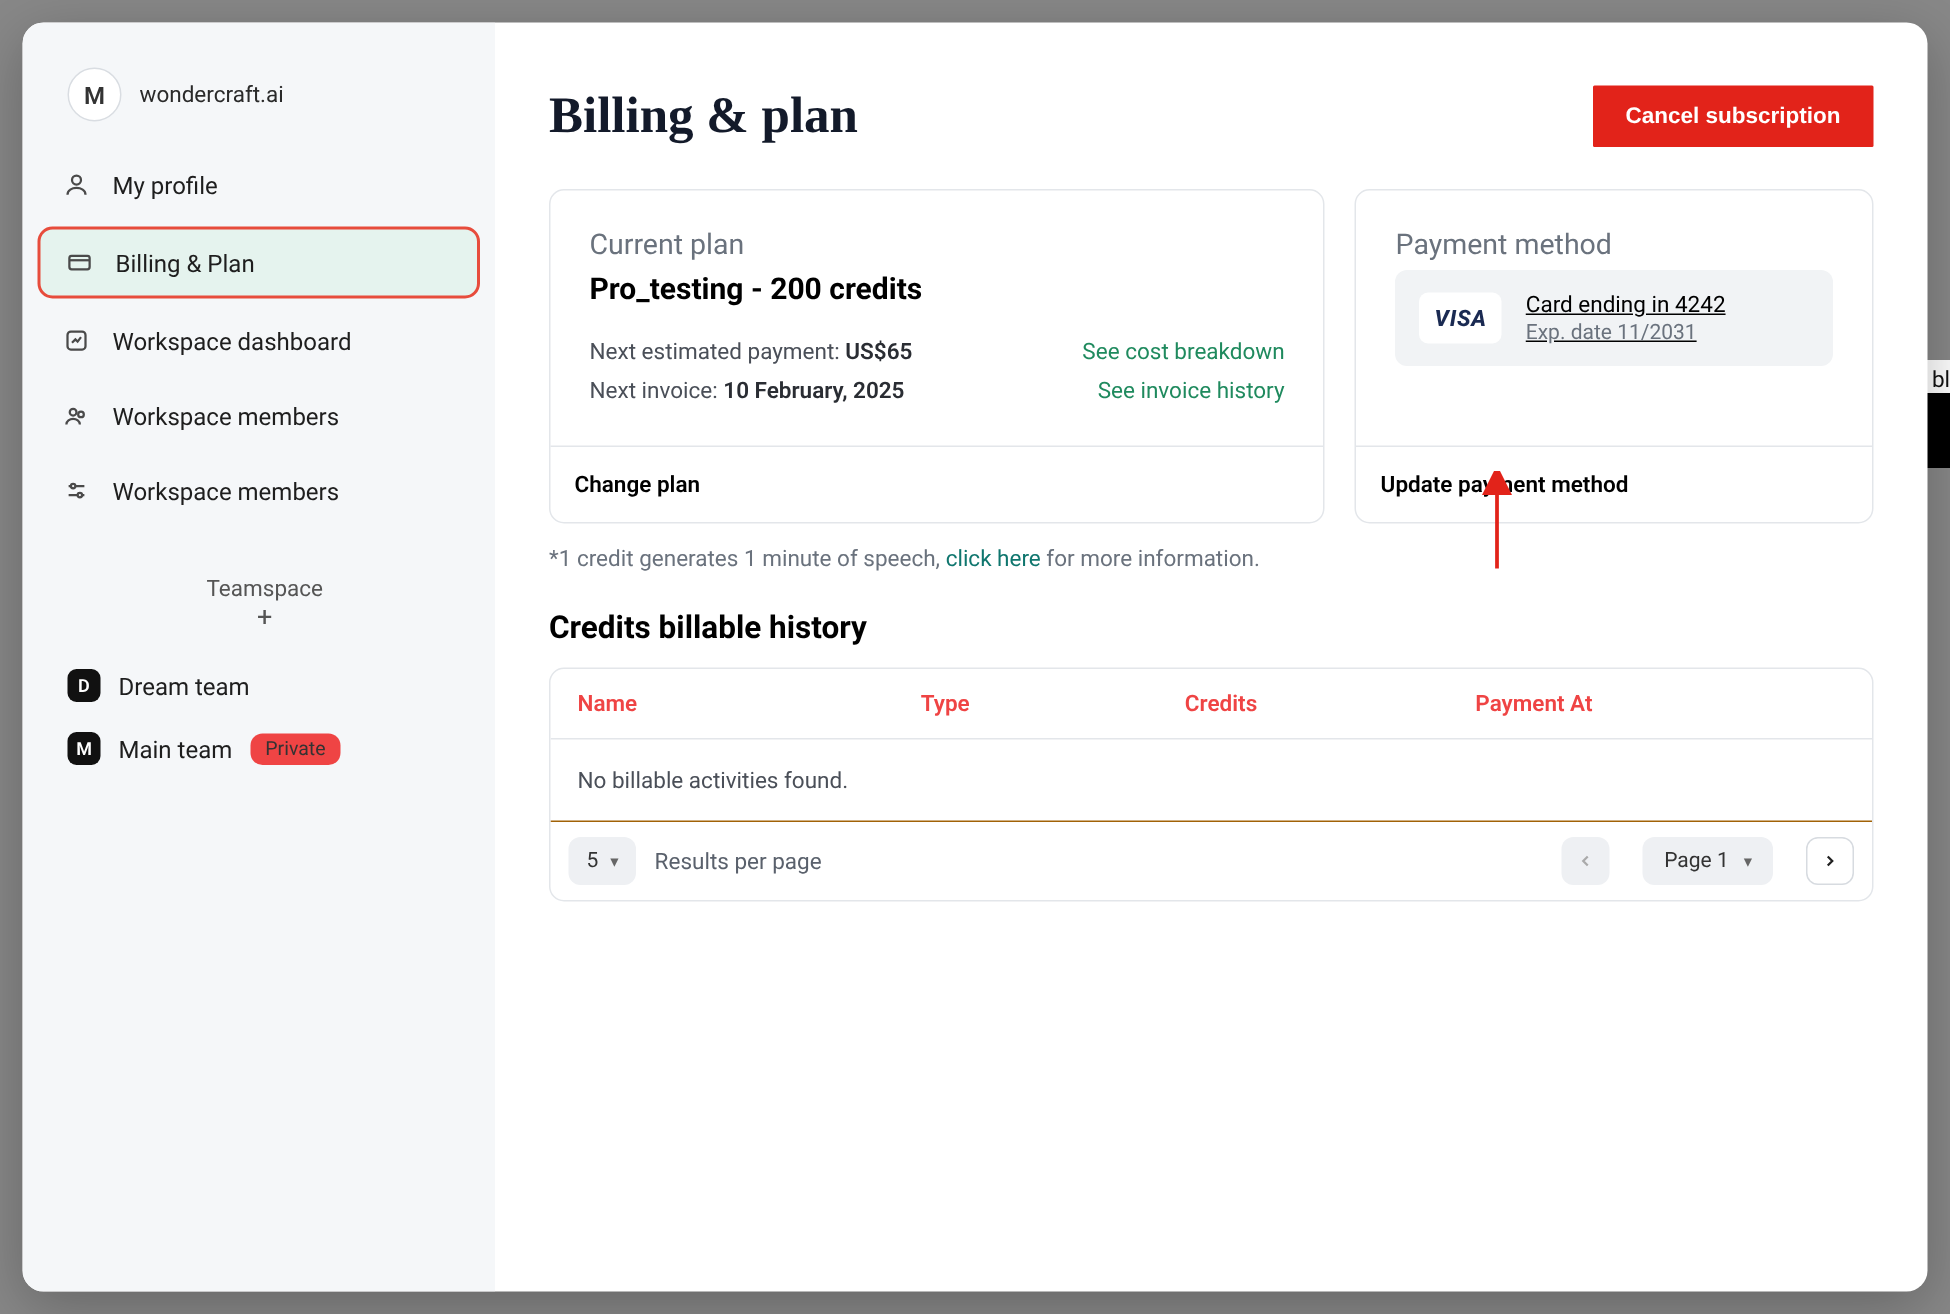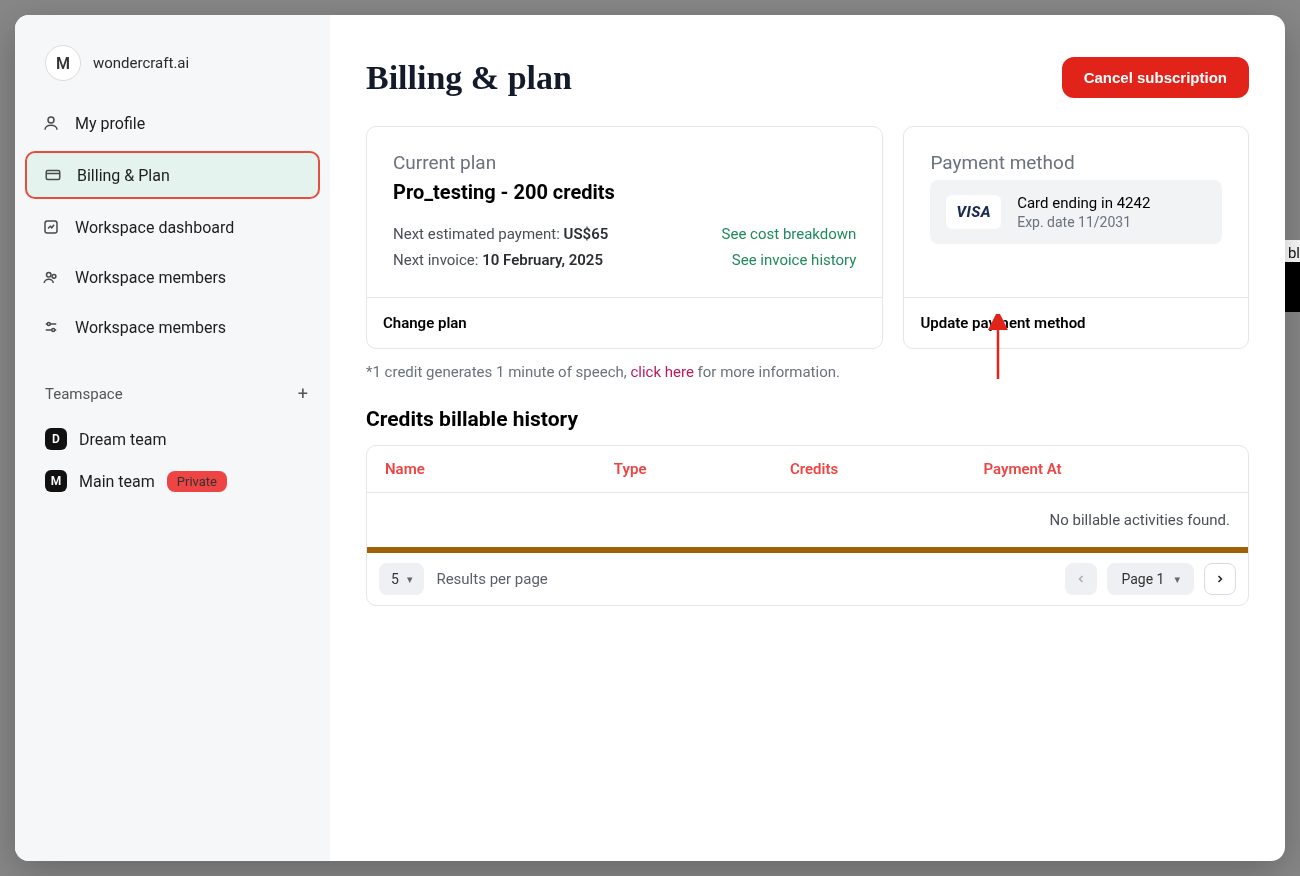--- a/index.html
+++ b/index.html
@@ -66,41 +66,42 @@
   .nav-item .icon { width: 20px; height: 20px; display:flex; align-items:center; justify-content:center; color:#4a4a4a; }
   .nav-item.active {
     background: #e5f3ee;
     border: 2px solid #e74c3c;
   }
   .ts-header {
     display:flex; align-items:center; justify-content: space-between;
     padding: 28px 22px 14px 30px;
     color: #555;
     font-size: 15px;
+    flex-direction: column;
   }
   .ts-plus { font-size: 18px; color:#555; cursor:pointer; }
   .ts-list { list-style:none; padding: 0 22px; }
   .ts-item { display:flex; align-items:center; gap: 12px; padding: 10px 8px; font-size: 16px; color:#1e1e1e; cursor:pointer; }
   .ts-badge { width:22px; height:22px; border-radius:6px; background:#111; color:#fff; display:flex; align-items:center; justify-content:center; font-size:12px; font-weight:600; }
   .tag { background:#ef4444; border-radius: 8px; padding: 3px 10px; font-size: 13px; color:#333; }
 
   
   .main {
     flex: 1;
     padding: 42px 36px 30px 36px;
     overflow: auto;
   }
   .page-header { display:flex; align-items:center; justify-content:space-between; margin-bottom: 28px; }
   .page-title { font-size: 34px; font-weight: 700; color:#131a2a; font-family: Georgia, "Times New Roman", serif; }
   .btn-cancel {
     background: #e2231a;
     color:#fff;
     border:none;
     padding: 12px 22px;
-    border-radius: 12px;
+    border-radius: 1px;
     font-size: 15px;
     font-weight: 600;
     cursor:pointer;
   }
   .cards { display:flex; gap: 20px; margin-bottom: 14px; }
   .card { border:1px solid #e3e6ea; border-radius: 10px; background:#fff; display:flex; flex-direction:column; }
   .card-plan { flex: 1.5; }
   .card-pay { flex: 1; }
   .card-body { padding: 24px 26px; flex:1; }
   .card-footer {
@@ -119,41 +120,41 @@
   .plan-links { text-align:right; }
   .plan-links a { display:block; color:#1f8a5e; text-decoration:none; font-size: 15px; line-height:1.7; }
   .pay-box {
     background:#f1f3f5; border-radius:8px; padding: 14px 16px; display:flex; gap:16px; align-items:center;
     margin-top: 6px;
   }
   .visa-chip {
     background:#fff; border-radius:6px; padding: 8px 10px; font-weight:800; color:#1a2a52; font-style:italic; letter-spacing:0.5px;
     font-size: 15px;
   }
-  .pay-lines { font-size: 15px; }
+  .pay-lines { font-size: 15px; text-decoration: underline; }
   .pay-sub { color:#6a727d; font-size: 14px; margin-top: 2px; }
   .credit-note { color:#6a727d; font-size: 15px; margin: 10px 0 26px 0; }
-  .credit-note a { color:#be185d; text-decoration:none; }
+  .credit-note a { color:#0f766e; text-decoration:none; }
   .section-title { font-size: 21px; font-weight:700; margin-bottom: 14px; }
   .table-card { border:1px solid #e3e6ea; border-radius: 10px; overflow:hidden; }
   .table-head { display:flex; padding: 14px 18px; color:#ef4444; font-size: 15px; font-weight:600; border-bottom:1px solid #e3e6ea; }
   .col-name { flex: 1.3; }
   .col-type { flex: 1; }
   .col-credits { flex: 1.1; }
   .col-created { flex: 1.4; }
-  .table-empty { text-align:right; padding: 18px; color:#4a4f58; font-size:15px; border-bottom:6px solid #a16207; }
+  .table-empty { text-align:left; padding: 18px; color:#4a4f58; font-size:15px; border-bottom:1px solid #a16207; }
   .table-foot { display:flex; align-items:center; justify-content:space-between; padding: 10px 12px; }
   .foot-left { display:flex; align-items:center; gap: 12px; }
   .select-pill {
     background:#eef0f3; border-radius:8px; padding: 8px 12px; display:flex; align-items:center; gap:8px;
     font-size:14px; color:#333; cursor:pointer;
   }
   .chev { font-size: 11px; color:#666; }
   .foot-label { color:#5a616c; font-size: 15px; }
-  .foot-right { display:flex; align-items:center; gap: 10px; }
+  .foot-right { display:flex; align-items:center; gap: 22px; }
   .page-pill {
     background:#eef0f3; border-radius:8px; padding: 8px 14px; display:flex; align-items:center; gap:10px;
     font-size:14px; color:#333; cursor:pointer;
   }
   .nav-arrow {
     width:32px; height:32px; border-radius:8px; display:flex; align-items:center; justify-content:center;
     background:#eef0f3; cursor:pointer;
   }
   .nav-arrow.next { background:transparent; border:1px solid #d7dbe0; }
   .nav-arrow svg { width:12px; height:12px; }

